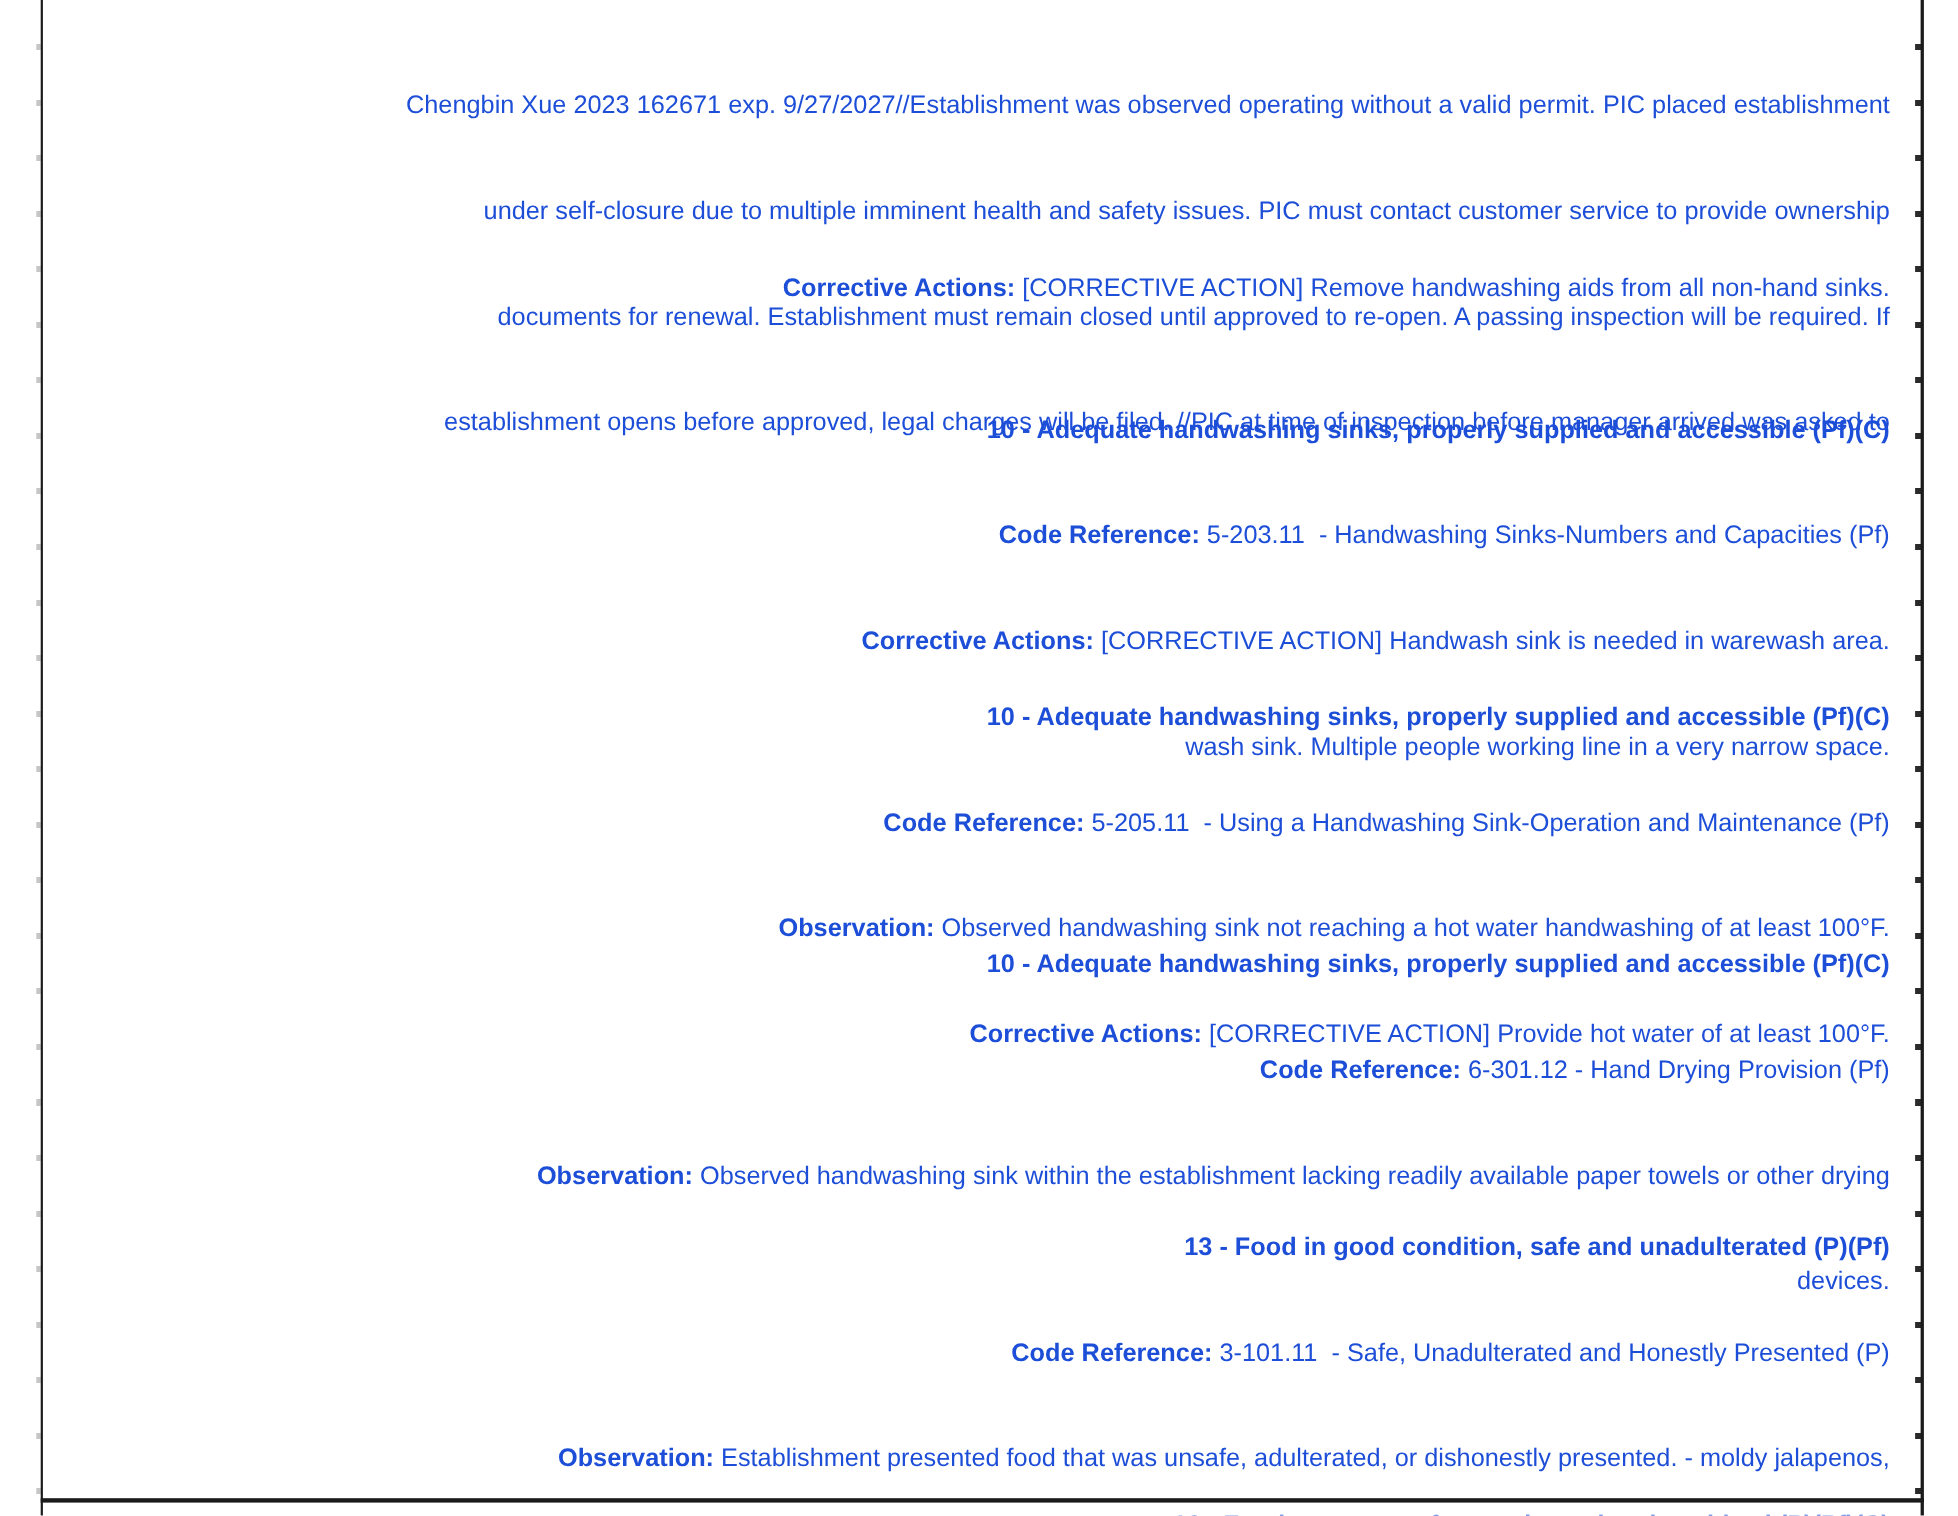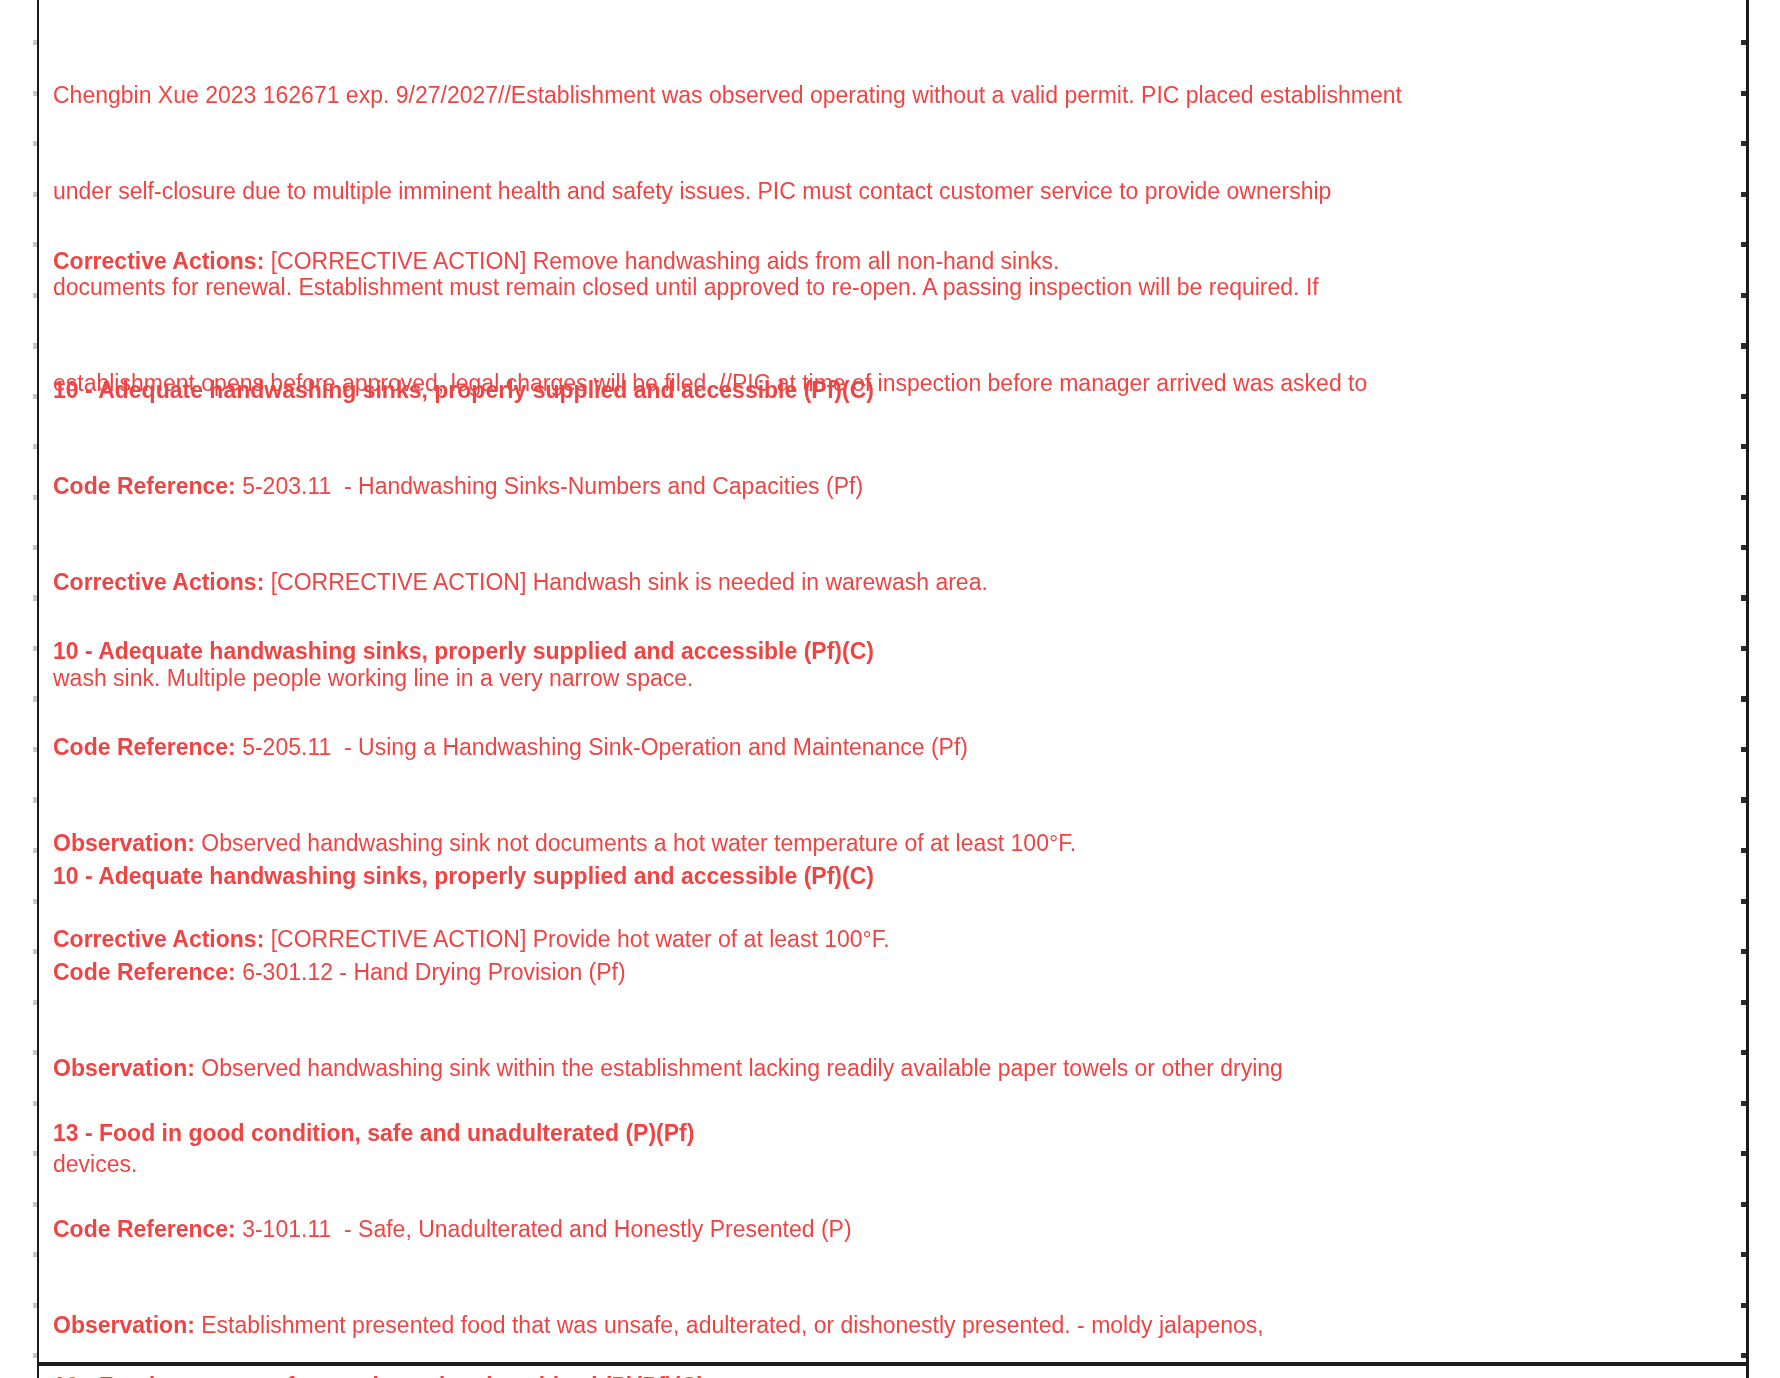--- a/index.html
+++ b/index.html
@@ -1,19 +1,20 @@
 <!DOCTYPE html>
 <html><head>
 <meta charset="utf-8">
 <style>
   html, body { margin:0; padding:0; background:#ffffff; }
   .page {
     position:relative; width:1780px; height:1378px; background:#ffffff;
-    overflow:hidden; color:#ef4444;
+    overflow:hidden; color:#1d4ed8;
     font-family:"Liberation Sans", sans-serif;
+    text-align:right;
   }
   .vline-left  { position:absolute; left:37px;  top:0; width:2px;  height:1378px; background:#1b1b1b; }
   .vline-right { position:absolute; left:1746px; top:0; width:3px; height:1378px; background:#1b1b1b; }
   .hline-bottom{ position:absolute; left:37px; top:1362px; width:1712px; height:4px; background:#1b1b1b; }
   .ticks {
     position:absolute; top:-5px; height:1388px;
     background:repeating-linear-gradient(to bottom, transparent 0px, transparent 45px, #2a2a2a 45px, #2a2a2a 50.5px);
   }
   .ticks.right { left:1741px; width:6px; }
   .ticks.left  { left:33px; width:4px;
@@ -51,21 +52,21 @@
   <div class="block" style="top:310px">
     <div class="ln b">10 - Adequate handwashing sinks, properly supplied and accessible (Pf)(C)</div>
     <div class="ln"><span class="b">Code Reference:</span> <span>5-203.11  - Handwashing Sinks-Numbers and Capacities (Pf)</span></div>
     <div class="ln"><span class="b">Corrective Actions:</span> <span>[CORRECTIVE ACTION] Handwash sink is needed in warewash area.</span></div>
     <div class="ln">wash sink. Multiple people working line in a very narrow space.</div>
   </div>
 
   <div class="block" style="top:571px">
     <div class="ln b">10 - Adequate handwashing sinks, properly supplied and accessible (Pf)(C)</div>
     <div class="ln"><span class="b">Code Reference:</span> <span>5-205.11  - Using a Handwashing Sink-Operation and Maintenance (Pf)</span></div>
-    <div class="ln"><span class="b">Observation:</span> <span>Observed handwashing sink not documents a hot water temperature of at least 100°F.</span></div>
+    <div class="ln"><span class="b">Observation:</span> <span>Observed handwashing sink not reaching a hot water handwashing of at least 100°F.</span></div>
     <div class="ln"><span class="b">Corrective Actions:</span> <span>[CORRECTIVE ACTION] Provide hot water of at least 100°F.</span></div>
   </div>
 
   <div class="block" style="top:796px">
     <div class="ln b">10 - Adequate handwashing sinks, properly supplied and accessible (Pf)(C)</div>
     <div class="ln"><span class="b">Code Reference:</span> <span>6-301.12 - Hand Drying Provision (Pf)</span></div>
     <div class="ln"><span class="b">Observation:</span> <span>Observed handwashing sink within the establishment lacking readily available paper towels or other drying</span></div>
     <div class="ln">devices.</div>
   </div>
 

